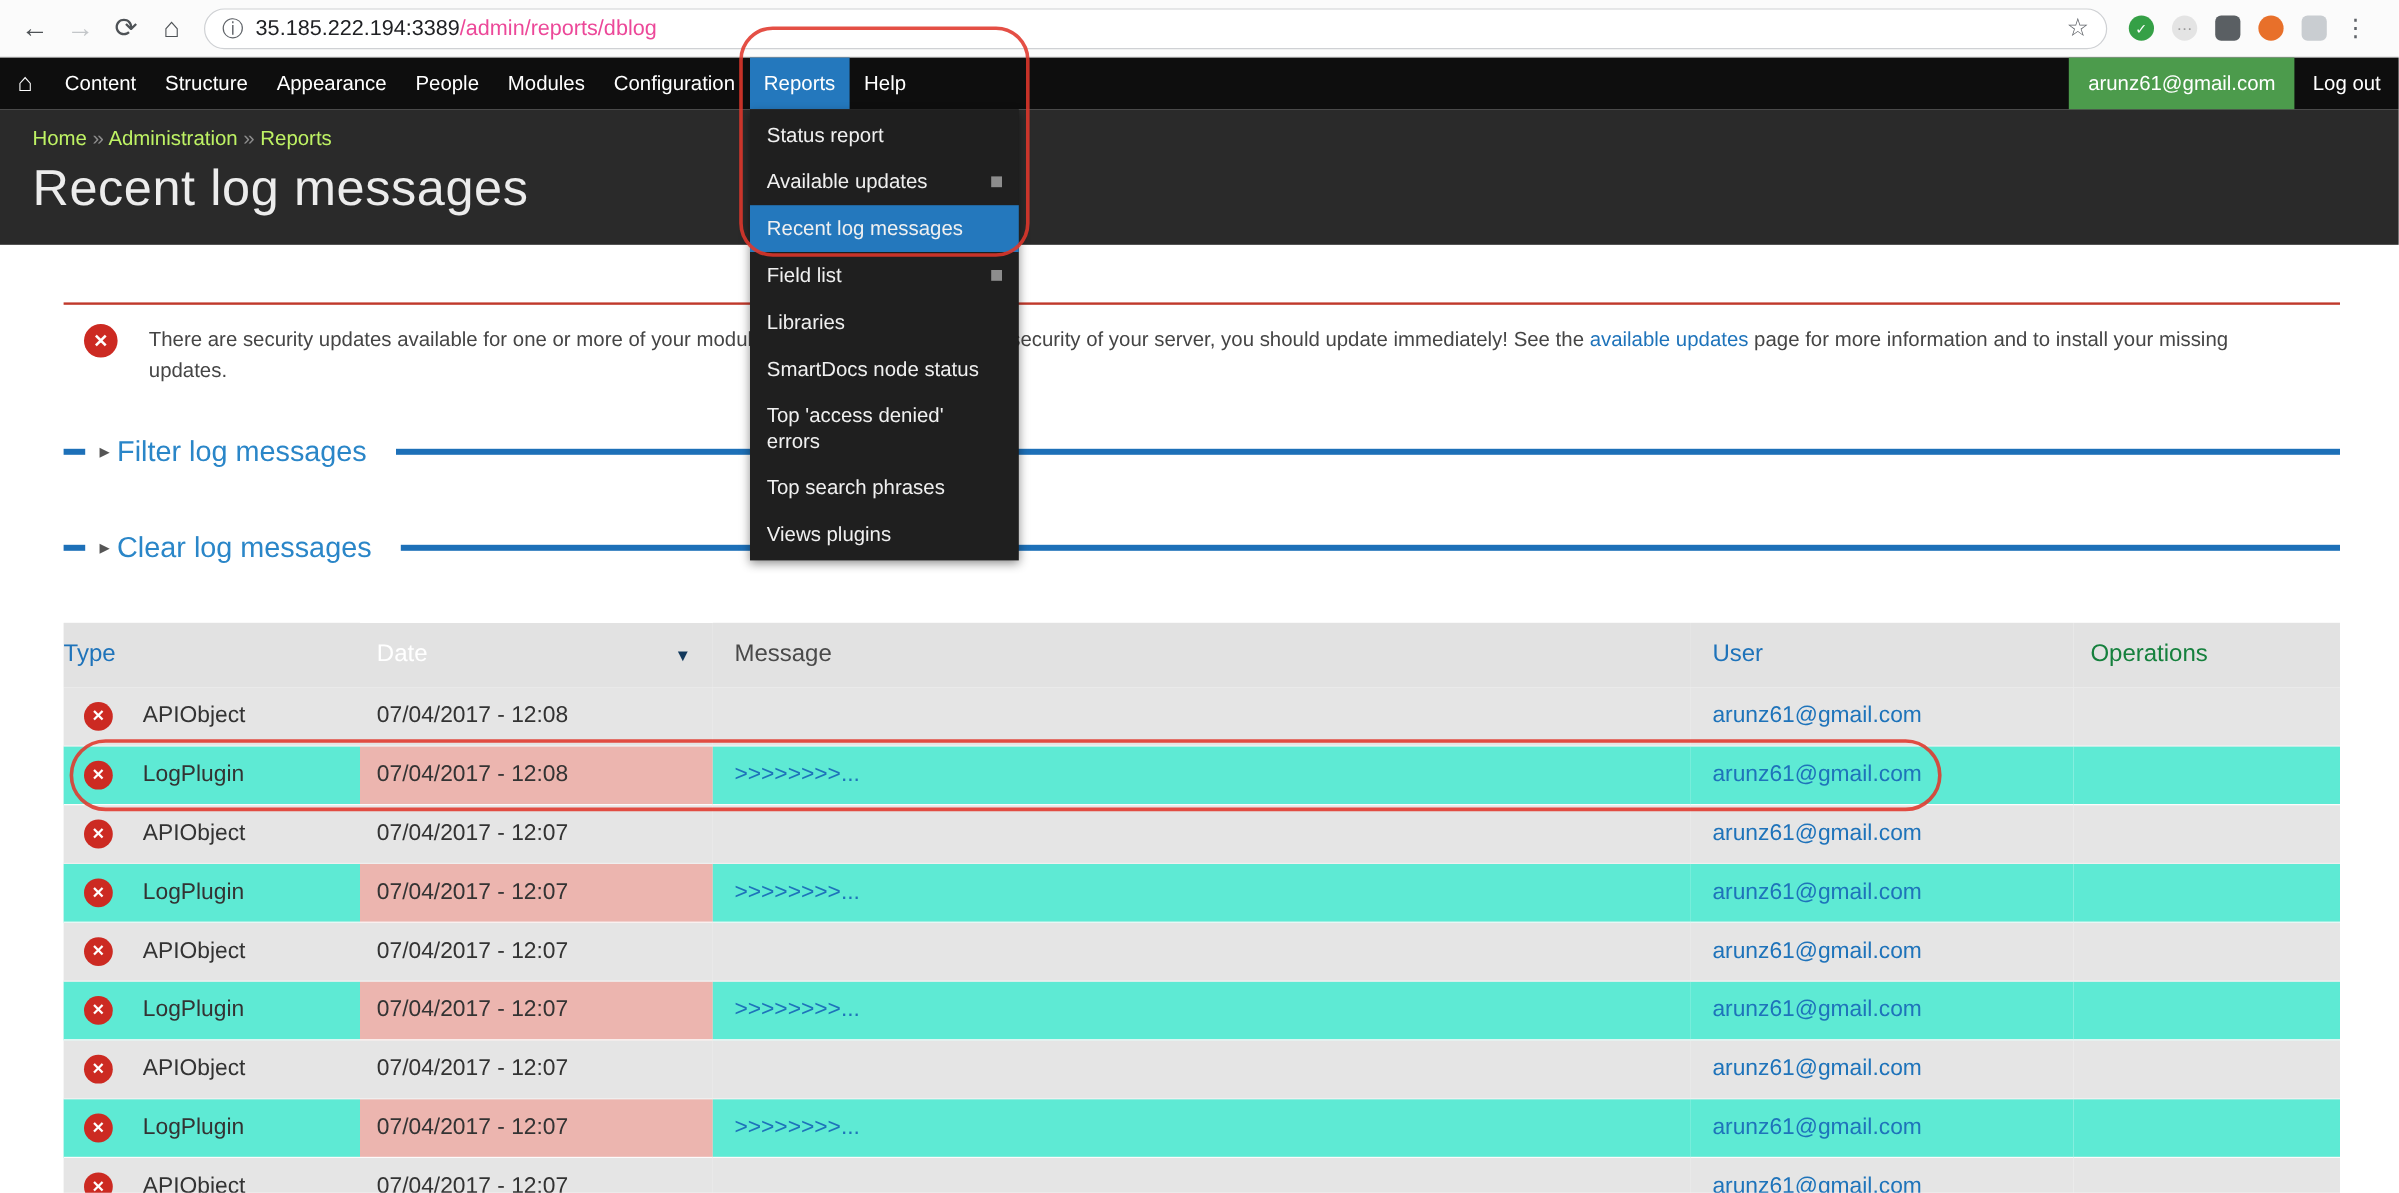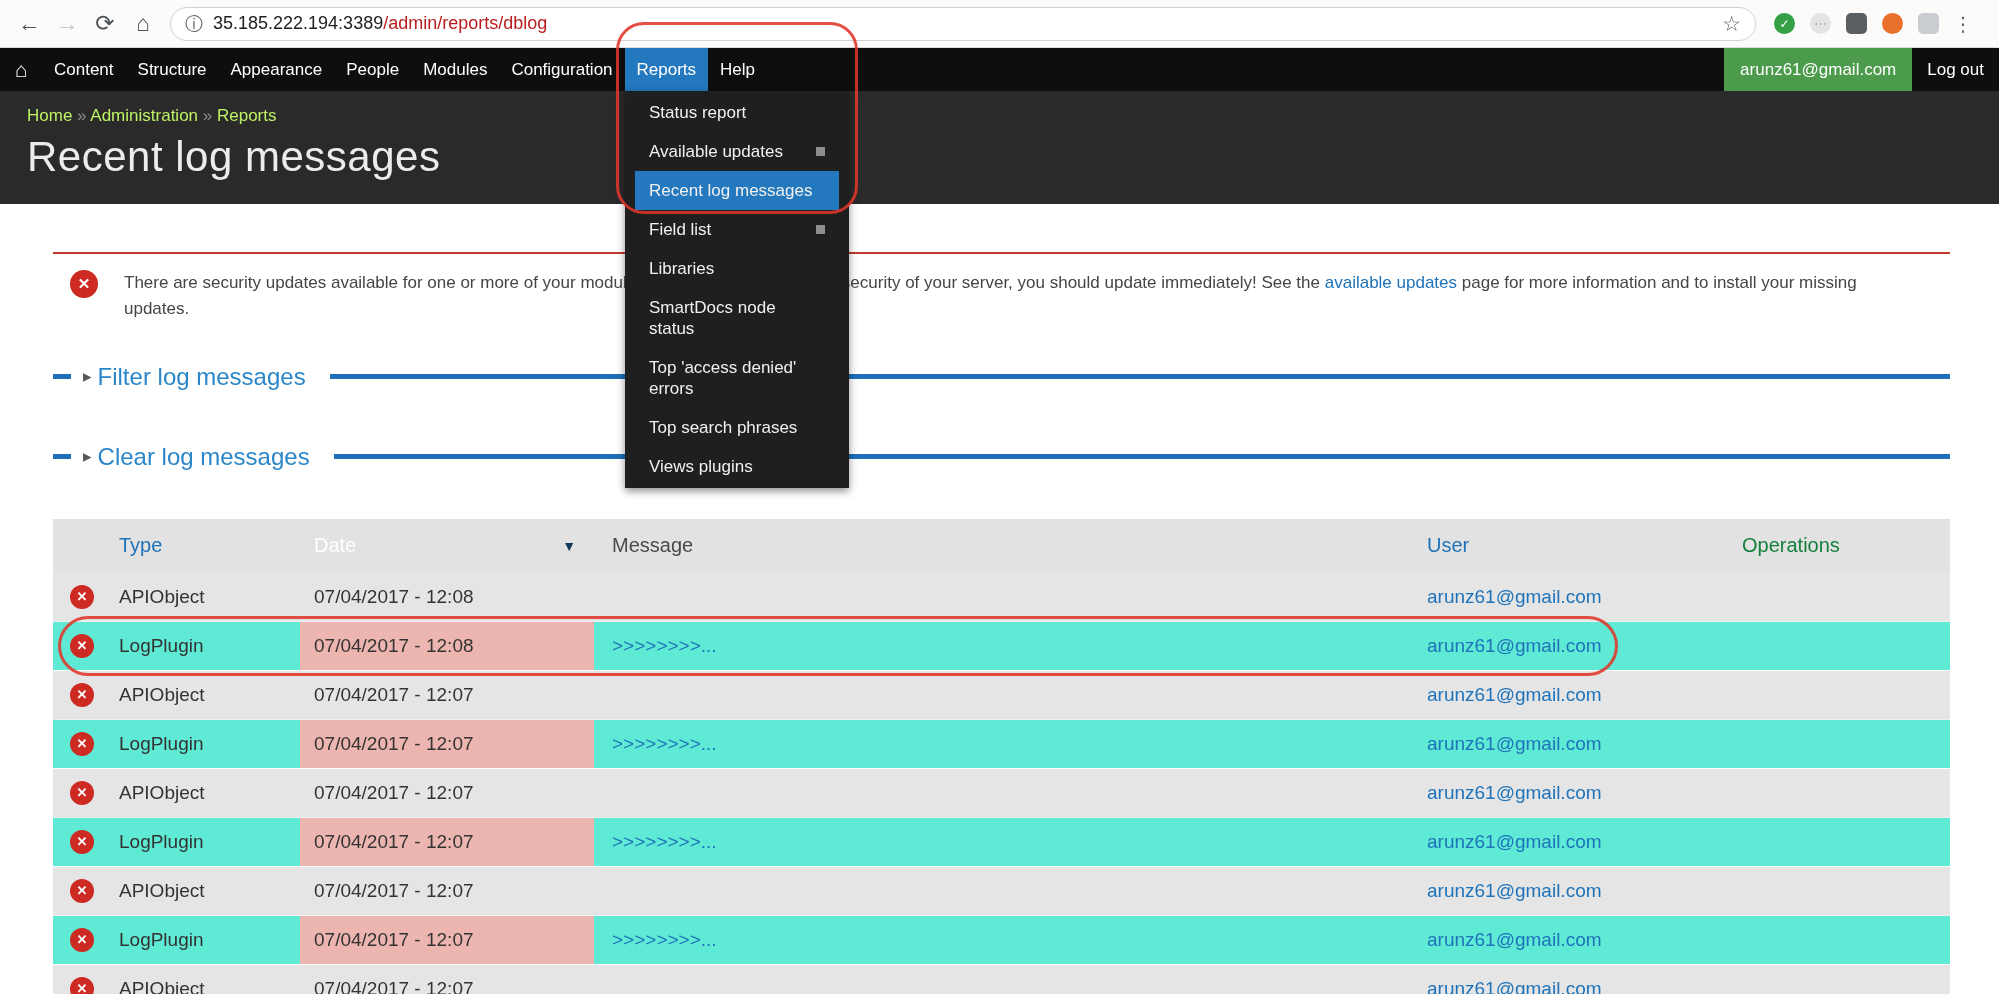--- a/index.html
+++ b/index.html
@@ -6,21 +6,21 @@
   html,body { width:1999px; height:994px; }
   body { font-family:"Liberation Sans",sans-serif; background:#fff; overflow:hidden; position:relative; }
 
   
   .browser-bar { height:48px; background:#fbfbfb; border-bottom:1px solid #dcdcdc; display:flex; align-items:center; padding:0 10px; }
   .nav-btn { width:38px; height:38px; display:flex; align-items:center; justify-content:center; font-size:23px; color:#4e5256; border-radius:50%; flex:0 0 auto; }
   .nav-btn.disabled { color:#c3c6c9; }
   .omnibox { width:1586px; height:34px; margin-left:8px; background:#fff; border:1px solid #cfd1d4; border-radius:17px; display:flex; align-items:center; padding:0 14px; flex:0 0 auto; }
   .omni-info { font-size:18px; color:#5f6368; margin-right:10px; }
   .omni-url { font-size:18px; color:#202124; white-space:nowrap; }
-  .omni-url .path { color:#b91c1c; }
+  .omni-url .path { color:#ec4899; }
   .omni-star { margin-left:auto; font-size:21px; color:#5f6368; }
   .ext-area { display:flex; align-items:center; gap:15px; margin-left:18px; }
   .ext-dot { width:21px; height:21px; border-radius:50%; display:flex; align-items:center; justify-content:center; font-size:12px; color:#fff; flex:0 0 auto; }
   .ext-green { background:#35a046; }
   .ext-faint { background:#e4e4e4; color:#9a9a9a; font-size:13px; }
   .ext-dark  { background:#5a5f63; border-radius:5px; }
   .ext-orange{ background:#e8702a; }
   .ext-gray  { background:#c9cdd1; border-radius:5px; }
   .menu-dots { font-size:20px; color:#5f6368; margin-left:14px; }
 
@@ -49,40 +49,40 @@
 
   .fieldset-row { display:flex; align-items:center; height:36px; margin-top:36px; }
   .fieldset-row.second { margin-top:44px; }
   .fs-dash { width:18px; height:5px; background:#1d70b8; flex:0 0 auto; }
   .fs-arrow { color:#555; font-size:17px; margin:0 6px 0 12px; }
   .fs-title { font-size:24px; color:#2a86c8; cursor:pointer; white-space:nowrap; }
   .fs-line { flex:1; height:5px; background:#1d70b8; margin-left:24px; }
 
   table.log { width:100%; border-collapse:collapse; table-layout:fixed; margin-top:44px; }
   .log thead th { height:54px; background:#e2e2e2; font-size:20px; font-weight:normal; text-align:left; }
-  th.h-type { padding-left:66px; }
+  th.h-type { }
   .th-link { color:#1e73ba; cursor:pointer; }
   th.h-date { background:#2e7cbe; color:#fff; padding-left:14px; position:relative; }
   th.h-date .caret { position:absolute; right:18px; top:50%; transform:translateY(-50%); font-size:14px; color:#12395c; }
   th.h-msg { color:#4a4a4a; padding-left:18px; }
   th.h-user { padding-left:18px; }
   th.h-ops { color:#15803d; padding-left:14px; }
 
   .log-row td { height:49px; font-size:19px; color:#333; border-bottom:1px solid #efefef; background:#e5e5e5; }
   .error-row td { background:#5eead4; border-bottom-color:#fdfbfb; }
   .error-row td.col-date { background:#ecb5af; }
   .err-icon { display:inline-block; width:24px; height:24px; line-height:24px; text-align:center; border-radius:50%; background:#cc2a22; color:#fff; font-size:13px; font-weight:bold; margin-left:17px; margin-right:25px; vertical-align:middle; }
   .type-label { vertical-align:middle; }
   td.col-date { padding-left:14px; }
   td.col-msg { padding-left:18px; }
   td.col-user { padding-left:18px; }
   .lnk { color:#1e73ba; cursor:pointer; text-decoration:none; }
 
   
-  .dropdown { position:absolute; top:91px; left:630px; width:224px; background:#1f1f1f; padding:2px 10px; z-index:50; box-shadow:0 3px 8px rgba(0,0,0,.45); }
+  .dropdown { position:absolute; top:91px; left:630px; width:224px; background:#1f1f1f; padding:2px 0; z-index:50; box-shadow:0 3px 8px rgba(0,0,0,.45); }
   .dd-item { display:flex; align-items:flex-start; padding:9px 14px; font-size:17px; line-height:21px; color:#f0f0f0; cursor:pointer; }
   .dd-label { flex:1; }
   .dd-item.active { background:#2478bd; }
   .dd-badge { width:9px; height:9px; background:#8d8d8d; margin:6px 0 0 8px; flex:0 0 auto; }
 
   
   .annotation { position:absolute; border:3px solid rgba(224,55,43,.88); z-index:100; pointer-events:none; }
   #ann-menu { top:22px; left:621px; width:242px; height:192px; border-radius:28px; }
   #ann-row  { top:616px; left:58px; width:1560px; height:60px; border-radius:30px; }
 </style>

